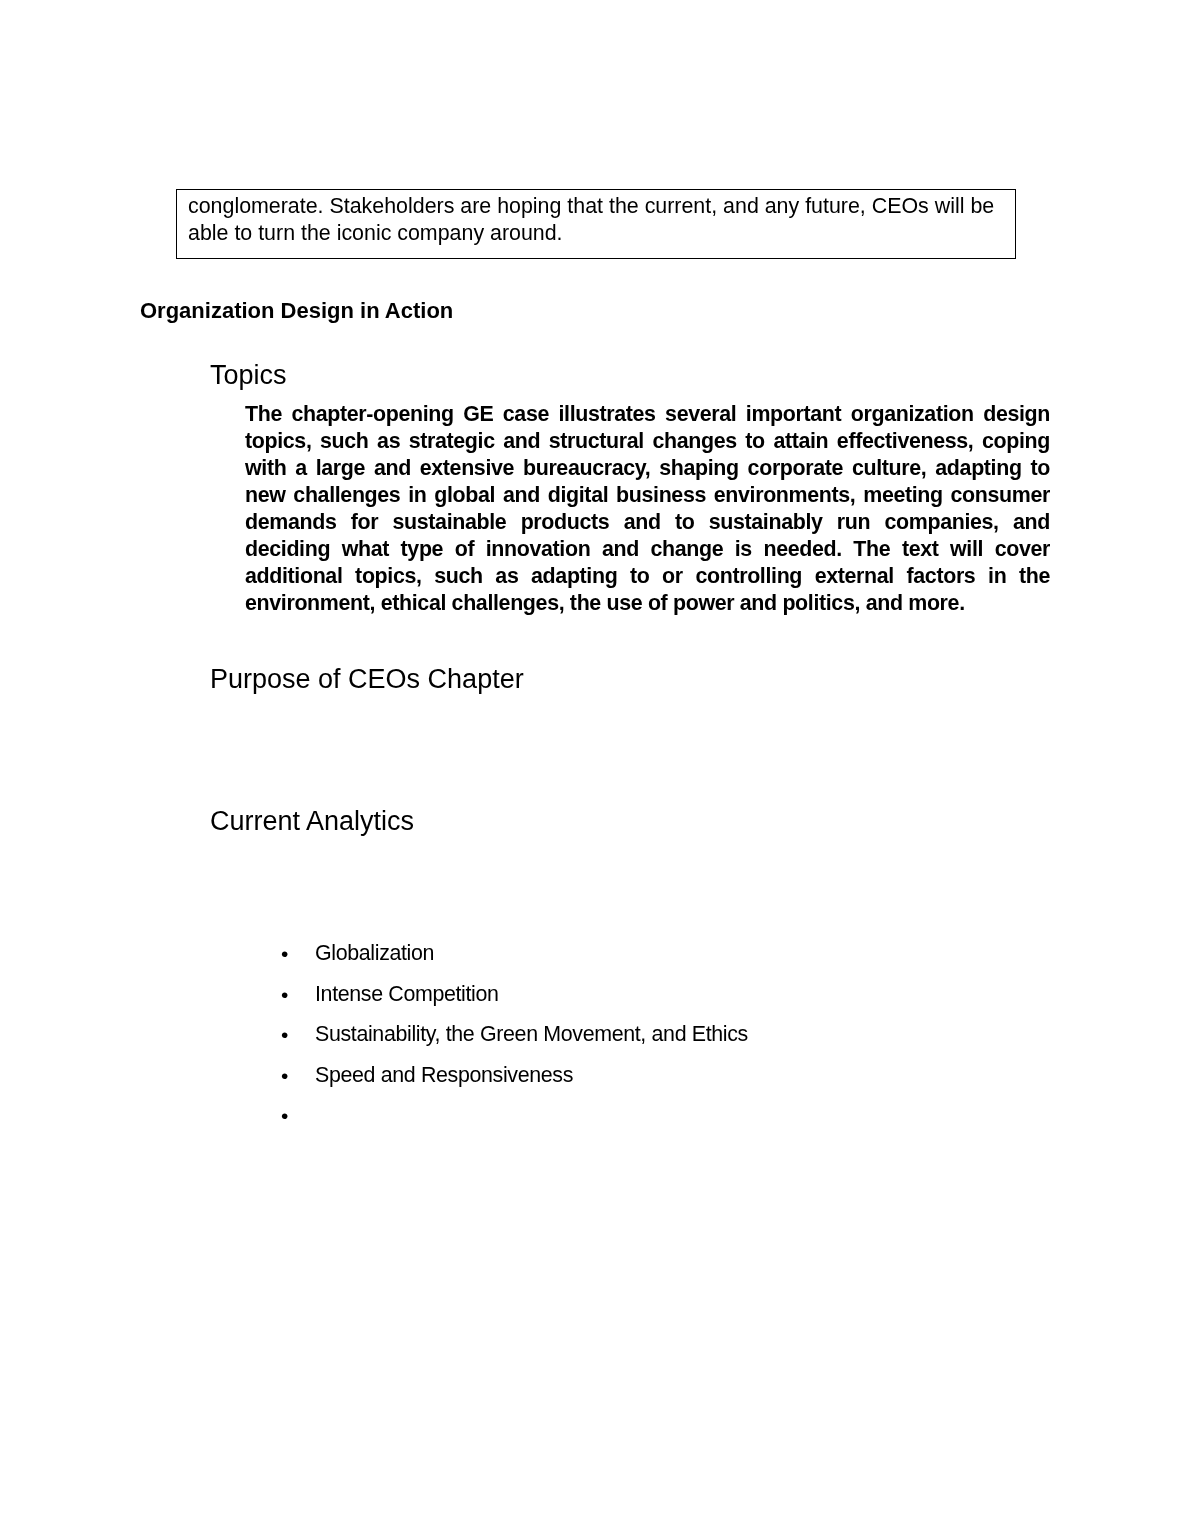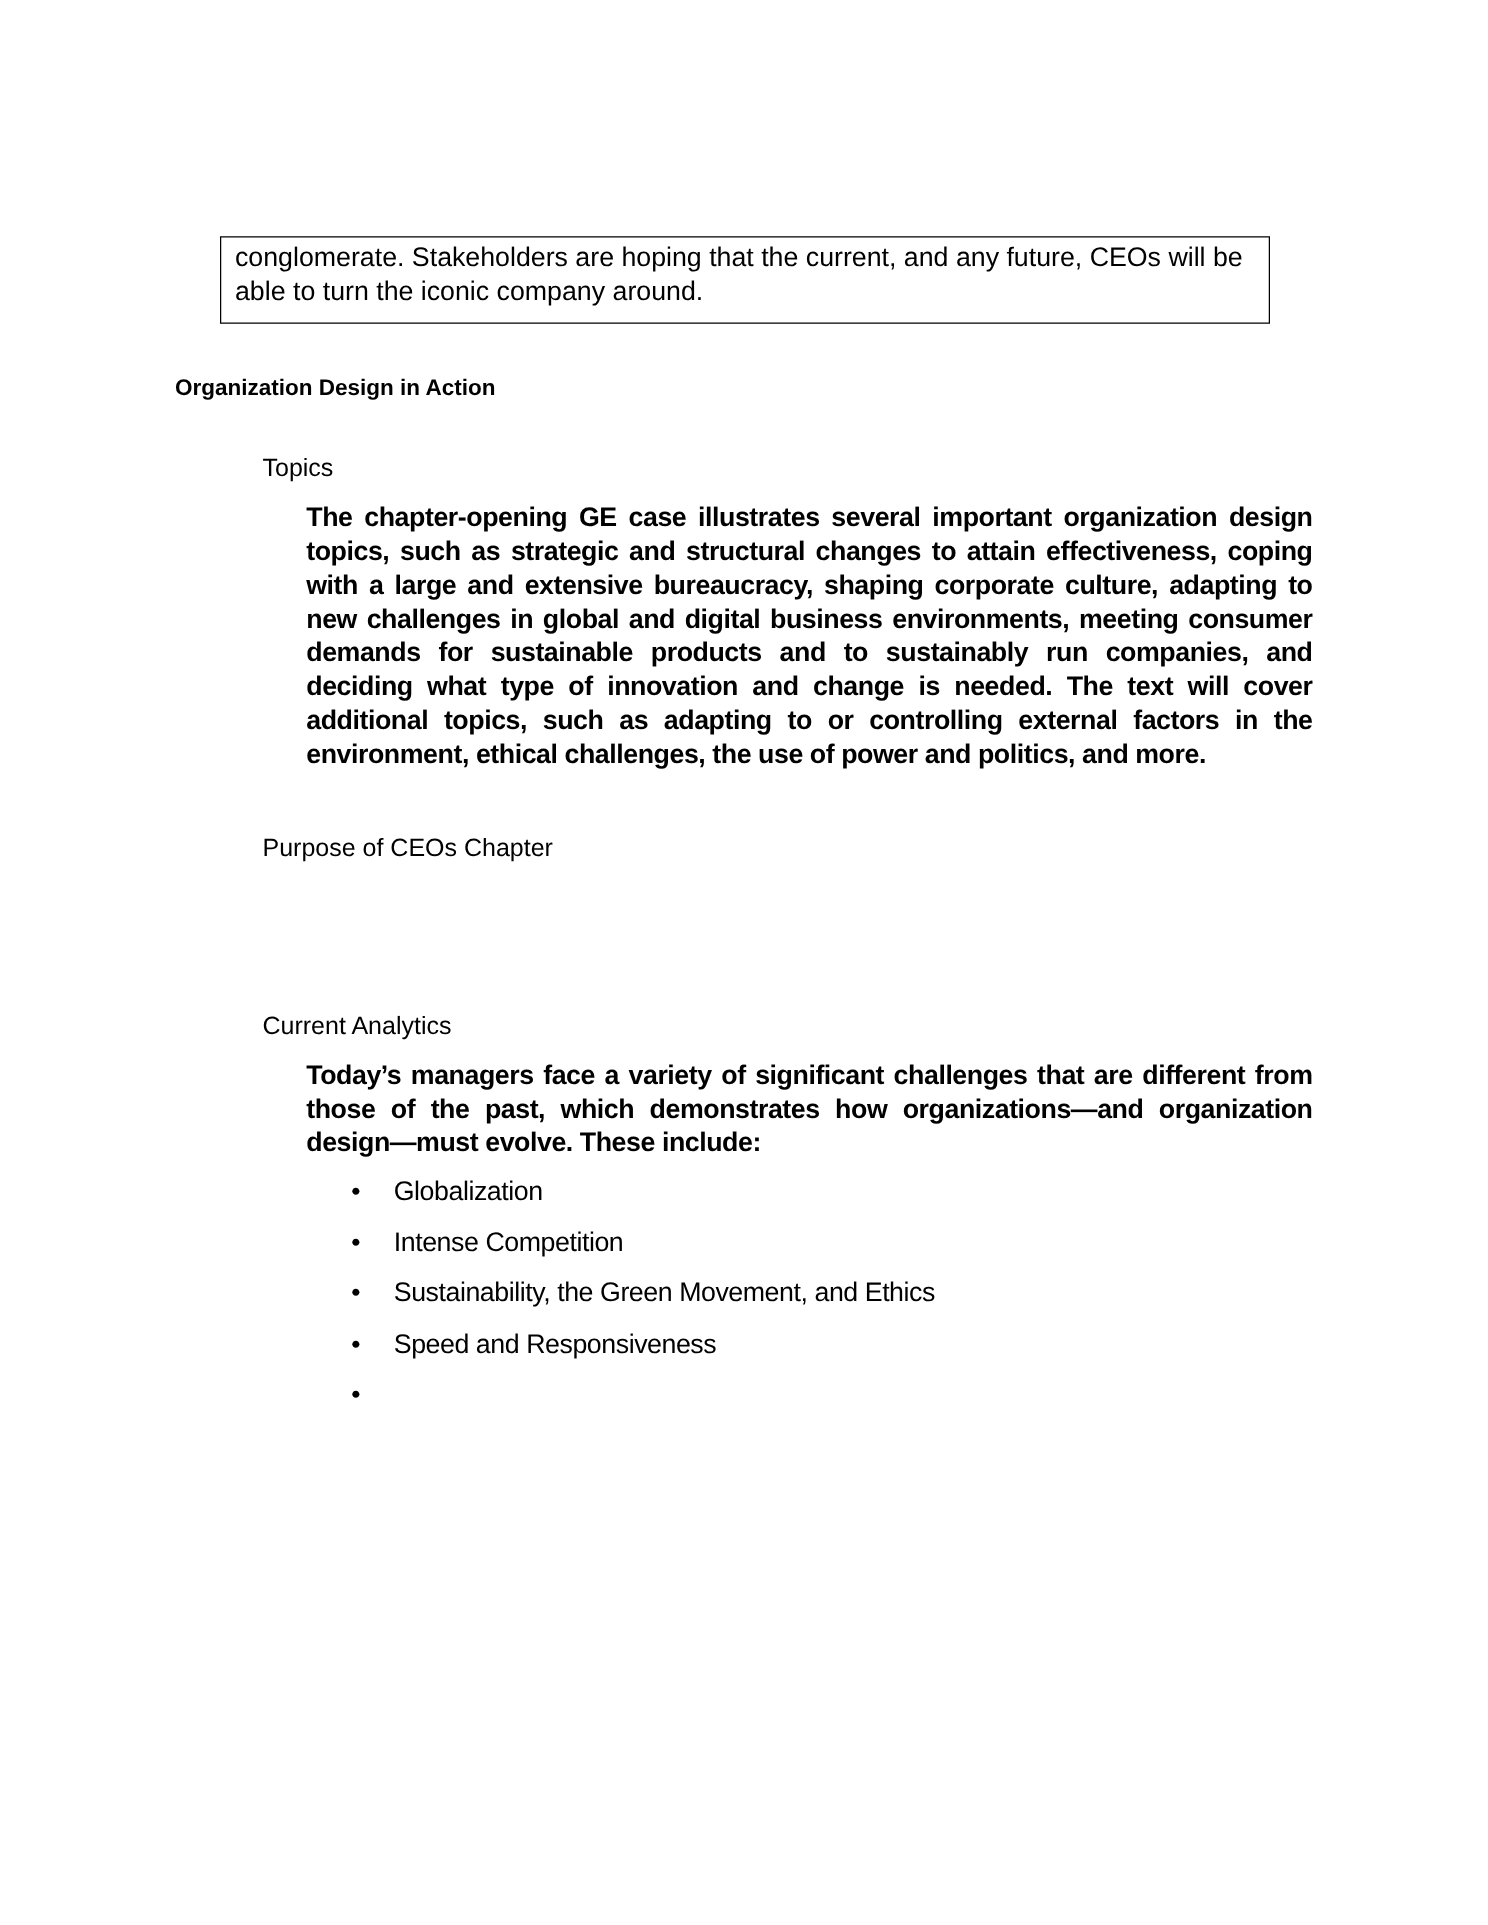--- a/index.html
+++ b/index.html
@@ -28,29 +28,29 @@
     width: 816px;
     padding: 3px 11px 11px 11px;
     border: 1.5px solid #000000;
     font-size: 21.4px;
     line-height: 27px;
   }
   .h1 {
     position: absolute;
     left: 140px;
     top: 297px;
-    font-size: 18px;
+    font-size: 22px;
     font-weight: bold;
     line-height: 27px;
     margin: 0;
   }
   .h2 {
     position: absolute;
     left: 210px;
-    font-size: 20px;
+    font-size: 27px;
     line-height: 27px;
     margin: 0;
     font-weight: normal;
   }
   .para {
     position: absolute;
     left: 245px;
     width: 805px;
     font-size: 21.4px;
     line-height: 27px;
@@ -94,21 +94,20 @@
   </div>
 
   <h1 class="h1">Organization Design in Action</h1>
 
   <h2 class="h2" style="top:362px;">Topics</h2>
   <p class="para" style="top:401px;">The chapter-opening GE case illustrates several important organization design topics, such as strategic and structural changes to attain effectiveness, coping with a large and extensive bureaucracy, shaping corporate culture, adapting to new challenges in global and digital business environments, meeting consumer demands for sustainable products and to sustainably run companies, and deciding what type of innovation and change is needed. The text will cover additional topics, such as adapting to or controlling external factors in the environment, ethical challenges, the use of power and politics, and more.</p>
 
   <h2 class="h2" style="top:666px;">Purpose of CEOs Chapter</h2>
 
   <h2 class="h2" style="top:808px;">Current Analytics</h2>
-  <p class="para" style="top:847px;">Today’s managers face a variety of significant challenges that are different from those of the past, which demonstrates how organizations—and organization design—must evolve. These include:</p>
 
   <ul class="bullets">
     <li>
       <span class="bullet">•</span>
       <span>Globalization</span>
     </li>
     <li>
       <span class="bullet">•</span>
       <span>Intense Competition</span>
     </li>

